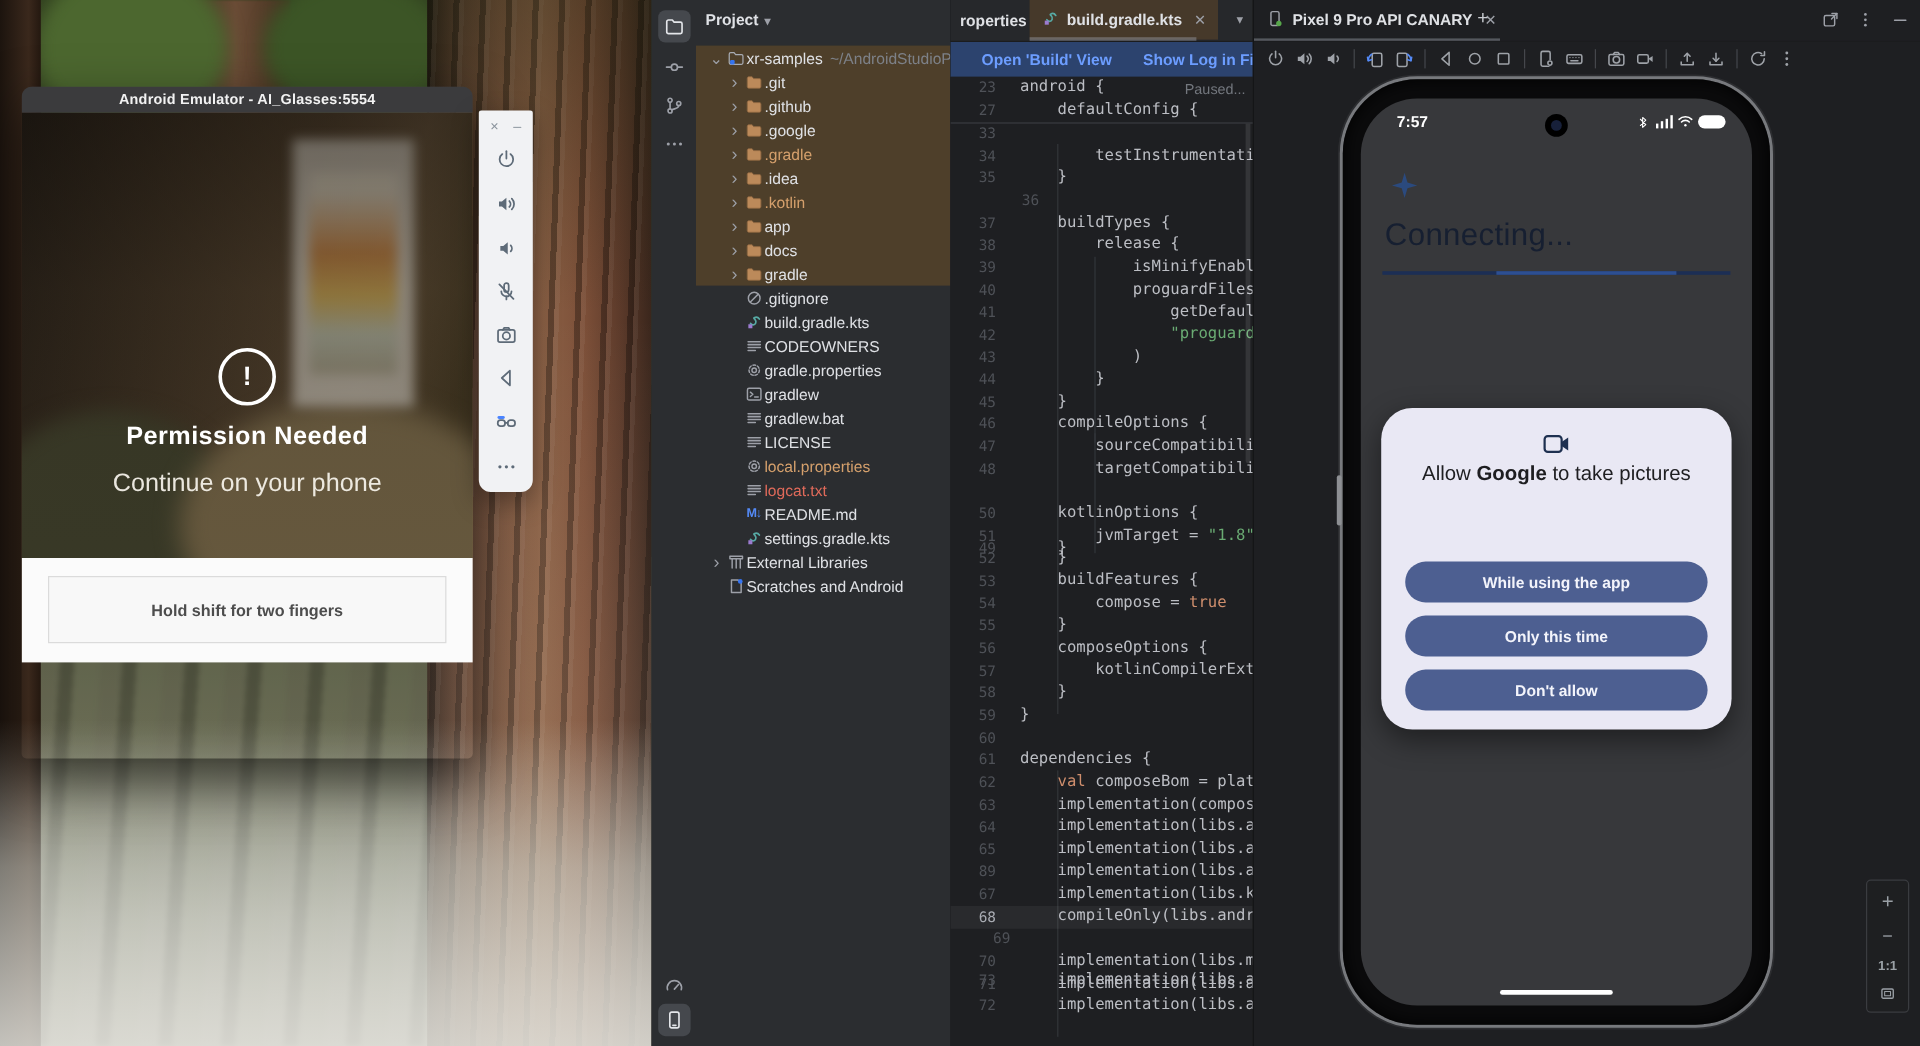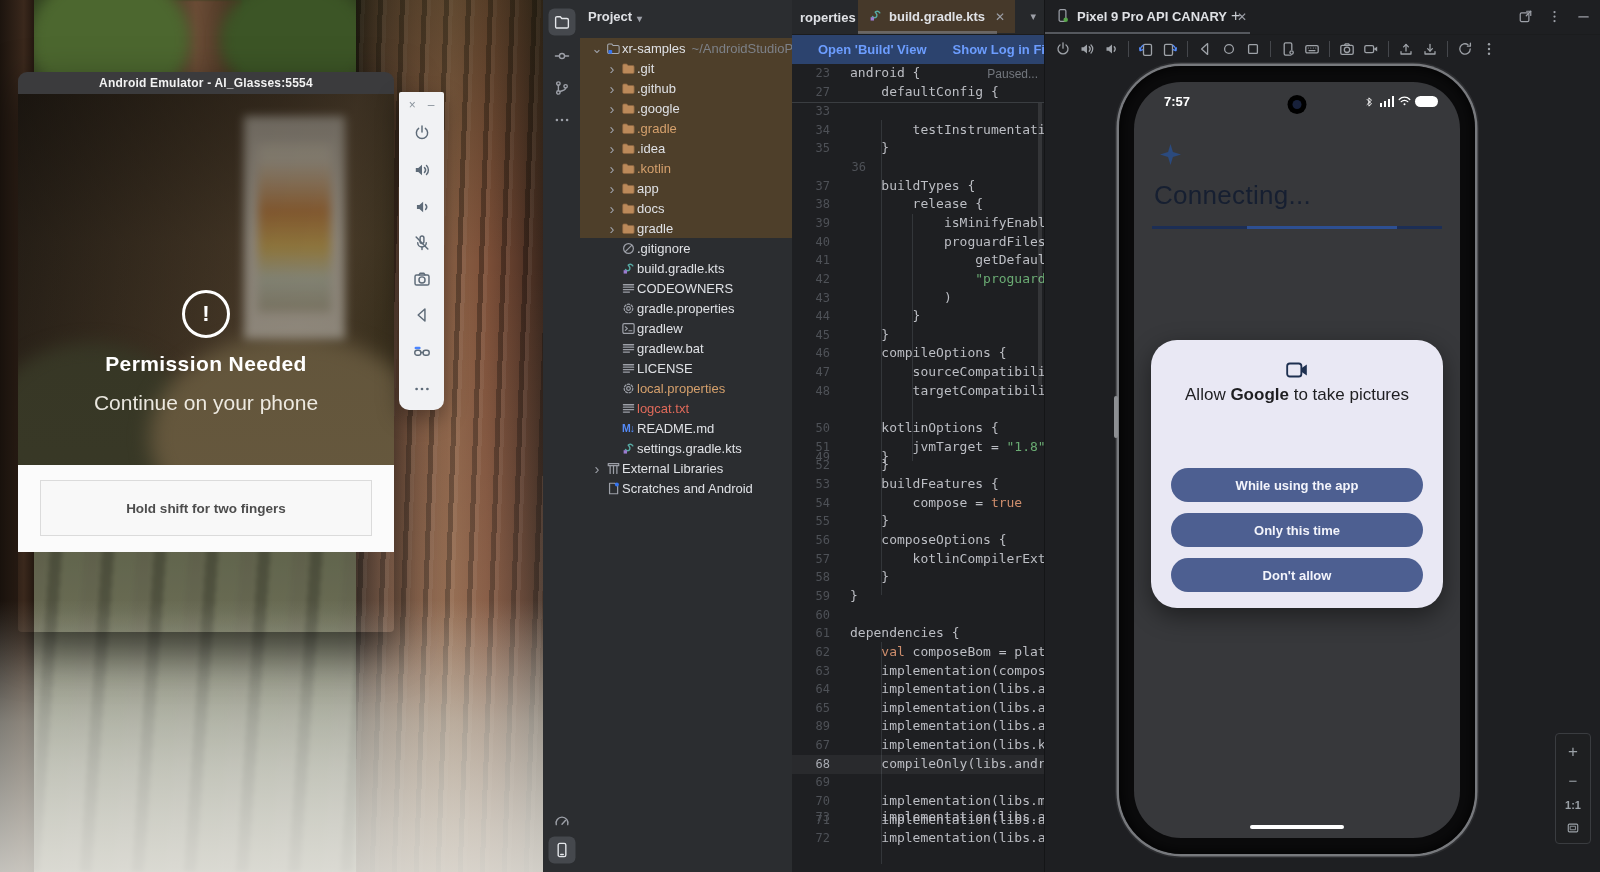--- a/index.html
+++ b/index.html
@@ -660,21 +660,21 @@
             <span class="cl"><span>    implementation(libs.andr</span></span>
           </div>
           <div class="code-row" style="top: 672.1px;">
             <span class="ln">67</span>
             <span class="cl"><span>    implementation(libs.kotl</span></span>
           </div>
           <div class="code-row cur" style="top: 690.75px;">
             <span class="ln">68</span>
             <span class="cl"><span>    compileOnly(libs.android</span></span>
           </div>
-          <div class="code-row" style="top: 709.4px;">
+          <div class="code-row" style="top: 709.4px; margin-left: 12px;">
             <span class="ln">69</span>
             <span class="cl"></span>
           </div>
           <div class="code-row" style="top: 728.05px;">
             <span class="ln">70</span>
             <span class="cl"><span>    implementation(libs.mate</span></span>
           </div>
           <div class="code-row" style="top: 746.7px;">
             <span class="ln">71</span>
             <span class="cl"><span>    implementation(libs.andr</span></span>

